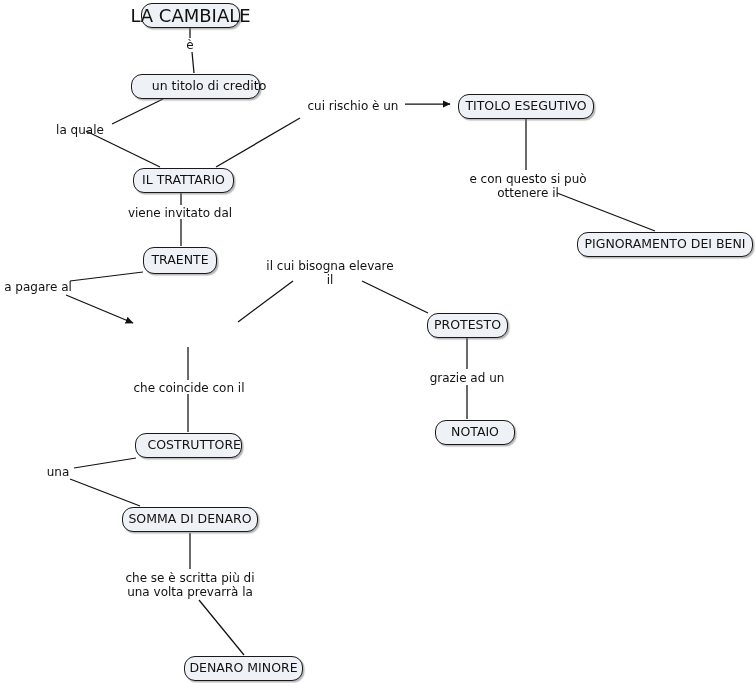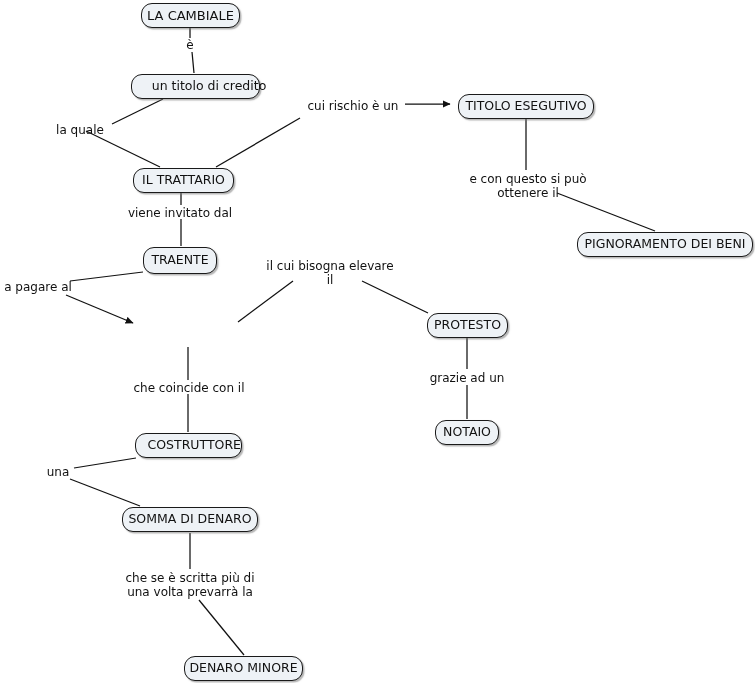--- a/index.html
+++ b/index.html
@@ -58,42 +58,42 @@
       <line x1="188" y1="394" x2="188" y2="432"></line>
 
       <line x1="136" y1="458" x2="74" y2="468"></line>
       <line x1="70" y1="479" x2="140" y2="506"></line>
 
       <line x1="190" y1="533" x2="190" y2="569"></line>
       <line x1="199" y1="600" x2="244" y2="655"></line>
     </g>
   </svg>
 
-  <div class="node" style="left: 141px; top: 3px; width: 99px; height: 25px; font-size: 13px;">
+  <div class="node" style="left: 141px; top: 3px; width: 99px; height: 25px; font-size: 18px;">
     <span>LA CAMBIALE</span>
   </div>
   <div class="node" style="left: 131px; top: 74px; width: 129px; height: 25px; font-size: 12.5px; padding-left: 27px;">
     <span>un titolo di credito</span>
   </div>
   <div class="node" style="left: 133px; top: 168px; width: 101px; height: 25px; font-size: 12.5px;">
     <span>IL TRATTARIO</span>
   </div>
   <div class="node" style="left: 458px; top: 94px; width: 136px; height: 25px; font-size: 12.5px;">
     <span>TITOLO ESEGUTIVO</span>
   </div>
   <div class="node" style="left: 577px; top: 232px; width: 176px; height: 25px; font-size: 12.5px;">
     <span>PIGNORAMENTO DEI BENI</span>
   </div>
   <div class="node" style="left: 143px; top: 247px; width: 74px; height: 27px; font-size: 12.5px;">
     <span>TRAENTE</span>
   </div>
   <div class="node" style="left: 427px; top: 313px; width: 81px; height: 25px; font-size: 12.5px;">
     <span>PROTESTO</span>
   </div>
-  <div class="node" style="left: 435px; top: 420px; width: 64px; height: 25px; font-size: 12.5px;">
+  <div class="node" style="left: 435px; top: 420px; width: 80px; height: 25px; font-size: 12.5px;">
     <span>NOTAIO</span>
   </div>
   <div class="node" style="left: 135px; top: 433px; width: 107px; height: 25px; font-size: 12.5px; justify-content: flex-end;">
     <span>COSTRUTTORE</span>
   </div>
   <div class="node" style="left: 122px; top: 507px; width: 136px; height: 25px; font-size: 12.5px;">
     <span>SOMMA DI DENARO</span>
   </div>
   <div class="node" style="left: 184px; top: 656px; width: 119px; height: 25px; font-size: 12.5px;">
     <span>DENARO MINORE</span>

